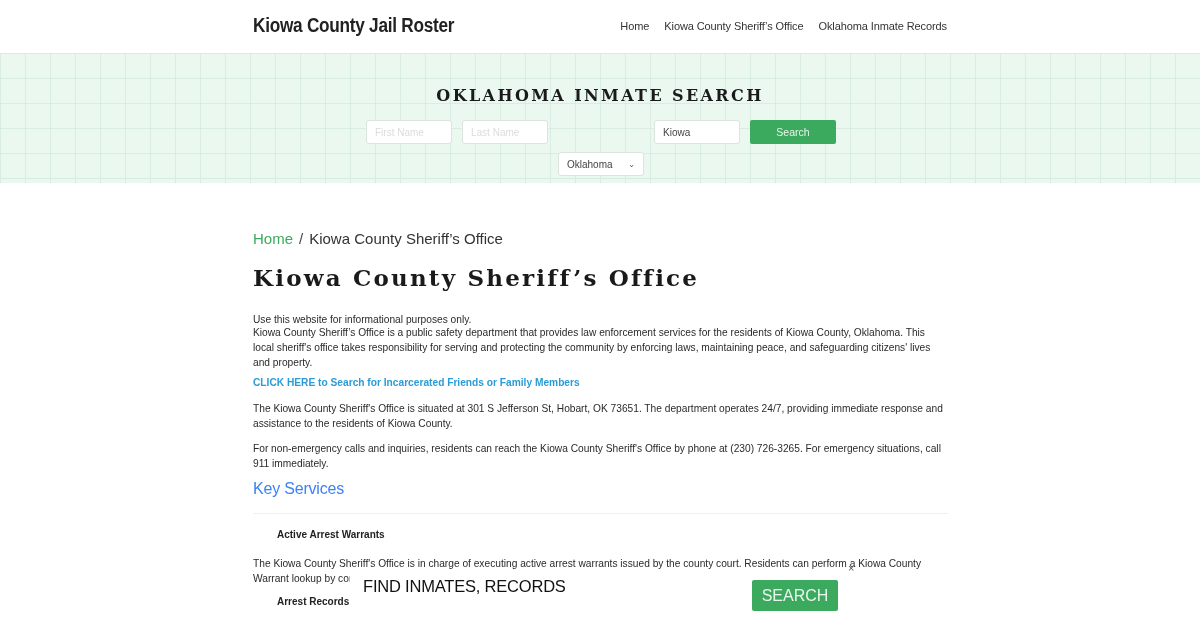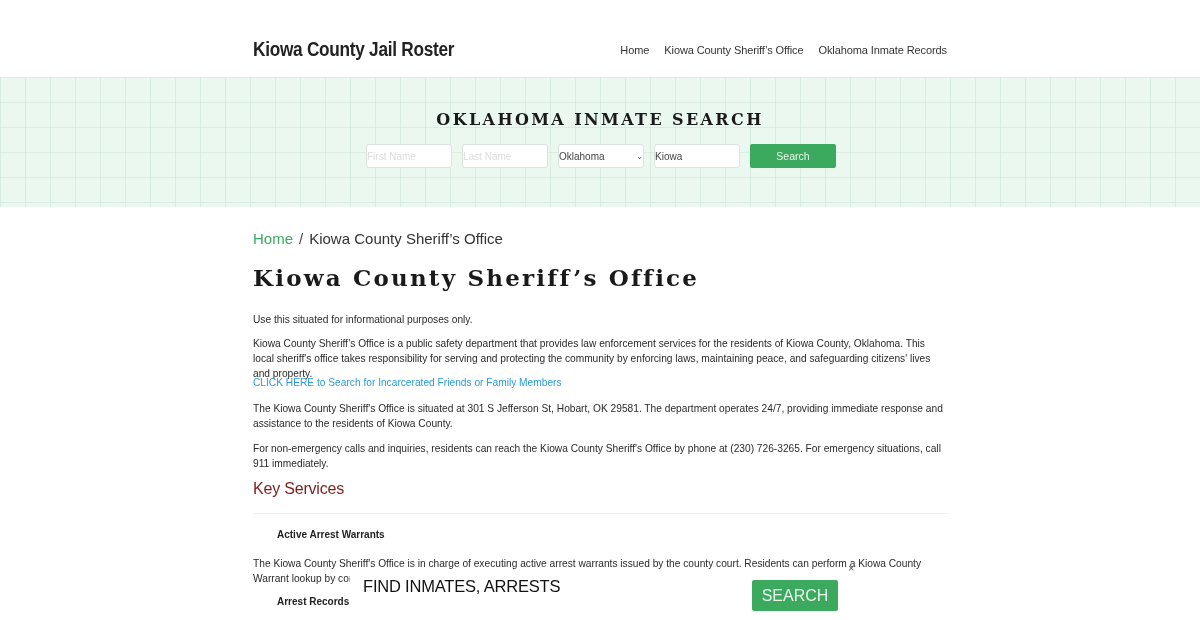--- a/index.html
+++ b/index.html
@@ -1,44 +1,44 @@
 <!DOCTYPE html>
 <html><head>
   <meta charset="utf-8">
   <style>
     * { box-sizing: border-box; margin: 0; padding: 0; }
     html, body { width: 1200px; height: 620px; overflow: hidden; background: #ffffff; }
     body { font-family: "Liberation Sans", "DejaVu Sans", sans-serif; color: #222; position: relative; }
 
-    .header { height: 53px; position: relative; background: #fff; margin-top: 24px; }
+    .header { height: 53px; position: relative; background: #fff; }
     .site-title { position: absolute; left: 253px; top: 14px; font-family: "Liberation Sans", sans-serif; font-weight: 700; font-size: 20px; letter-spacing: -0.3px; color: #222; transform: scaleX(0.86); transform-origin: left center; }
     .nav { position: absolute; right: 253px; top: 20px; display: flex; gap: 15px; }
     .nav a { font-size: 11px; color: #333; text-decoration: none; letter-spacing: -0.1px; }
 
     .hero { height: 130px; background-color: #eaf8f0;
       background-image:
         linear-gradient(to right, rgba(210,232,220,0.7) 1px, transparent 1px),
         linear-gradient(to bottom, rgba(210,232,220,0.7) 1px, transparent 1px);
       background-size: 25px 25px; position: relative; }
     .hero-title { position: absolute; left: 0; right: 0; top: 33px; text-align: center; font-family: "DejaVu Serif", "Liberation Serif", serif; font-weight: 700; font-size: 16px; letter-spacing: 2.4px; color: #1a1a1a; }
     .search-row { position: absolute; top: 67px; left: 366px; display: flex; gap: 10px; }
-    .field { width: 86px; height: 24px; border: 1px solid #dde3df; border-radius: 3px; background: #fff; font-size: 10px; padding: 0 0; color: #444; font-family: "Liberation Sans", sans-serif; display: flex; align-items: center; }
+    .field { width: 86px; height: 24px; border: 1px solid #dde3df; border-radius: 3px; background: #fff; font-size: 10px; padding: 0 8px; color: #444; font-family: "Liberation Sans", sans-serif; display: flex; align-items: center; }
     .field::placeholder { color: #dcdcdc; }
-    .field.select { justify-content: space-between; color: #444; }
+    .field.select { justify-content: space-between; color: #444; margin-top: 32px; }
     .chev { font-size: 8px; color: #555; }
     .btn-search { width: 86px; height: 24px; background: #3caa5e; color: #eaf6ee; border: none; border-radius: 2px; font-size: 10.5px; font-family: "Liberation Sans", sans-serif; }
 
     .content { position: absolute; left: 253px; top: 183px; width: 695px; }
     .breadcrumb { position: absolute; top: 47px; font-size: 15px; color: #333; }
     .breadcrumb a { color: #3caa5e; text-decoration: none; }
     .breadcrumb .sep { margin: 0 6px; color: #444; }
     .page-title { position: absolute; top: 81px; font-family: "DejaVu Serif", "Liberation Serif", serif; font-weight: 700; font-size: 23px; letter-spacing: 2.2px; color: #1a1a1a; white-space: nowrap; }
     .para { position: absolute; font-size: 10.2px; line-height: 15px; color: #2a2a2a; width: 695px; }
-    .link-cta { position: absolute; font-size: 10.2px; color: #2b9bd6; font-weight: 400; text-decoration: none; text-align: right; }
-    .h2 { position: absolute; font-size: 16px; color: #7f1d1d; font-weight: 400; letter-spacing: -0.2px; }
+    .link-cta { position: absolute; font-size: 10.2px; color: #2b9bd6; font-weight: 700; text-decoration: none; text-align: right; }
+    .h2 { position: absolute; font-size: 16px; color: #3b82f6; font-weight: 400; letter-spacing: -0.2px; }
     .divider { position: absolute; height: 1px; background: #eef0f2; width: 695px; }
     .h4 { position: absolute; font-size: 10px; font-weight: 700; color: #222; margin-left: 24px; }
 
     .sticky-ad { position: absolute; left: 350px; top: 572px; width: 512px; height: 48px; background: #fff; }
     .ad-text { position: absolute; left: 13px; top: 5px; font-size: 16.5px; line-height: 19px; color: #111; font-family: "Liberation Sans", sans-serif; letter-spacing: -0.2px; }
     .ad-btn { position: absolute; left: 402px; top: 8px; width: 86px; height: 31px; background: #3caa5e; color: #eaf6ee; border: none; border-radius: 2px; font-size: 16px; font-family: "Liberation Sans", sans-serif; }
     .ad-close { position: absolute; left: 848px; top: 563px; font-size: 11px; color: #555; line-height: 11px; }
   </style>
 </head>
 <body>
@@ -64,31 +64,31 @@
     <input class="field" value="Kiowa" style="">
     <button class="btn-search">Search</button>
   </div>
 </section>
 
 <main class="content">
   <div class="breadcrumb">
     <a href="#">Home</a><span class="sep">/</span><span>Kiowa County Sheriff’s Office</span>
   </div>
   <h1 class="page-title">Kiowa County Sheriff’s Office</h1>
-  <p class="para" style="top:129px">Use this situated for informational purposes only.</p>
-  <p class="para" style="top:153px">Kiowa County Sheriff’s Office is a public safety department that provides law enforcement services for the residents of Kiowa County, Oklahoma. This local sheriff's office takes responsibility for serving and protecting the community by enforcing laws, maintaining peace, and safeguarding citizens' lives and property.</p>
+  <p class="para" style="top:129px">Use this website for informational purposes only.</p>
+  <p class="para" style="top:142px">Kiowa County Sheriff’s Office is a public safety department that provides law enforcement services for the residents of Kiowa County, Oklahoma. This local sheriff's office takes responsibility for serving and protecting the community by enforcing laws, maintaining peace, and safeguarding citizens' lives and property.</p>
   <a href="#" class="link-cta" style="top:194px"><span>CLICK HERE</span><span> to Search for Incarcerated Friends or Family Members</span></a>
-  <p class="para" style="top:218px">The Kiowa County Sheriff's Office is situated at 301 S Jefferson St, Hobart, OK 29581. The department operates 24/7, providing immediate response and assistance to the residents of Kiowa County.</p>
+  <p class="para" style="top:218px">The Kiowa County Sheriff's Office is situated at 301 S Jefferson St, Hobart, OK 73651. The department operates 24/7, providing immediate response and assistance to the residents of Kiowa County.</p>
   <p class="para" style="top:258px">For non-emergency calls and inquiries, residents can reach the Kiowa County Sheriff's Office by phone at (230) 726-3265. For emergency situations, call 911 immediately.</p>
   <h2 class="h2" style="top:297px">Key Services</h2>
   <div class="divider" style="top:330px"></div>
   <h4 class="h4" style="top:346px">Active Arrest Warrants</h4>
   <p class="para" style="top:373px">The Kiowa County Sheriff's Office is in charge of executing active arrest warrants issued by the county court. Residents can perform a Kiowa County Warrant lookup by contacting t</p>
   <h4 class="h4" style="top:413px">Arrest Records Search</h4>
 </main>
 
 <div class="sticky-ad">
   <div class="ad-text">
-    <div>FIND INMATES, ARRESTS</div>
+    <div>FIND INMATES, RECORDS</div>
   </div>
   <button class="ad-btn">SEARCH</button>
 </div>
 <span class="ad-close">×</span>
 
 </body></html>

